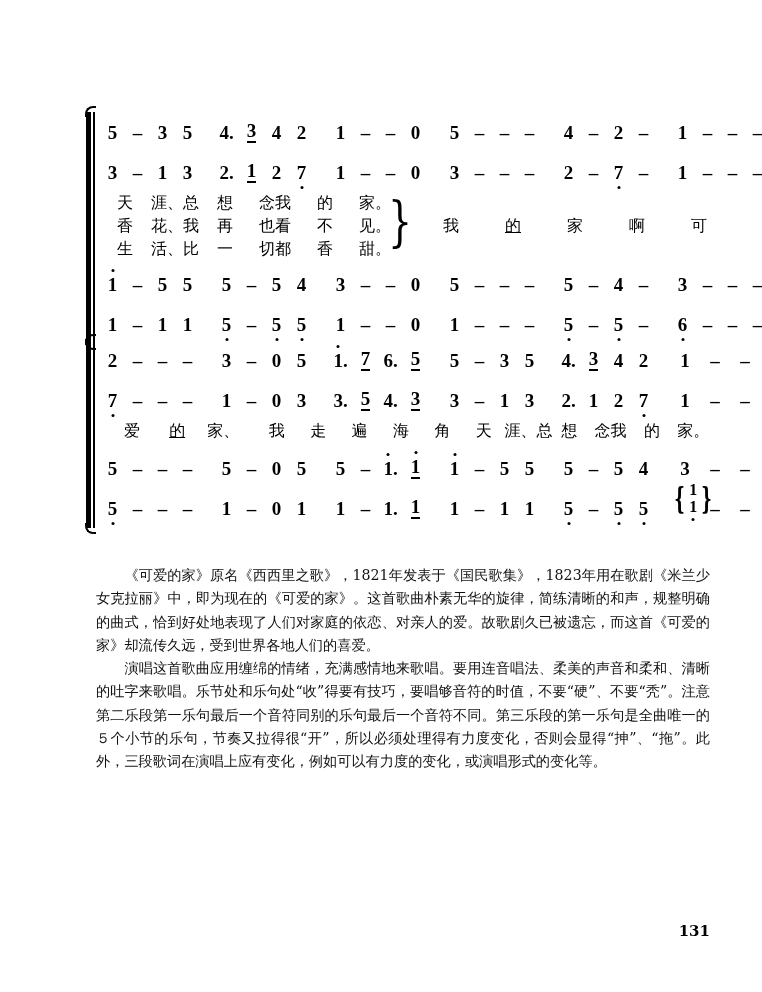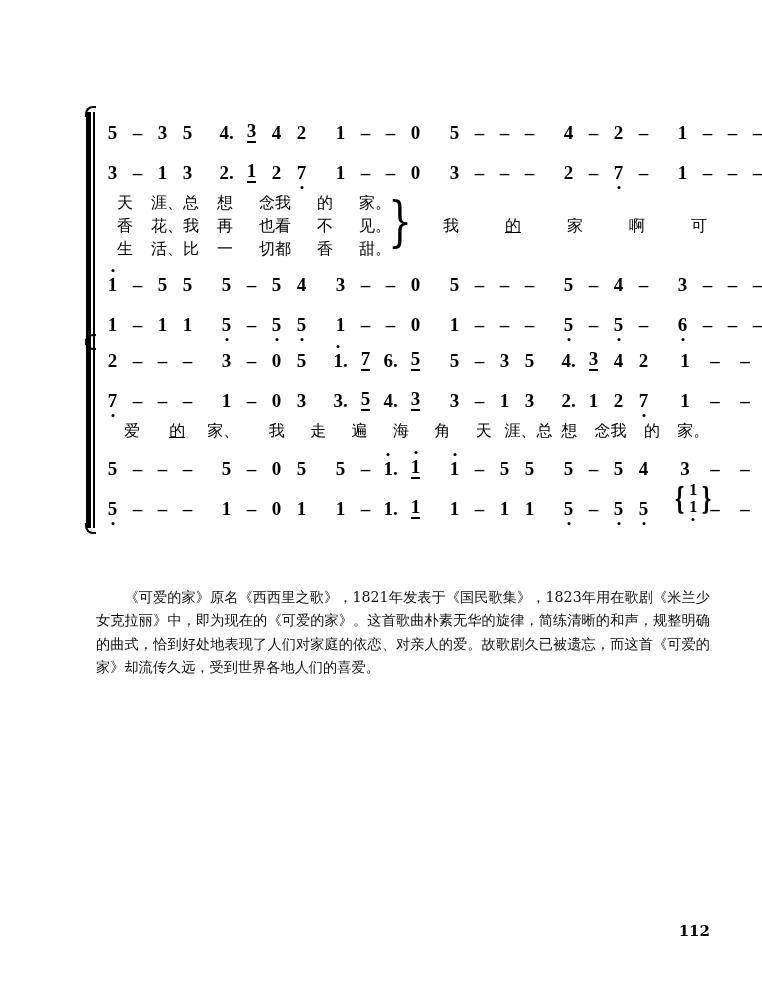--- a/index.html
+++ b/index.html
@@ -164,21 +164,21 @@
     font-size: 16px;
     line-height: 1.05;
   }
   .chord-brace .stack .glyph.lo::after { bottom: -5px; }
 
   
   .prose {
     position: absolute;
     left: 96px;
     width: 614px;
-    top: 586px;
+    top: 564px;
     font-family: "DejaVu Serif", serif;
     font-size: 14.2px;
     line-height: 23.3px;
     text-align: justify;
     text-justify: inter-character;
     color: #111;
   }
   .prose p {
     margin: 0;
     text-indent: 2em;
@@ -617,15 +617,16 @@
             <span class="br">}</span>
           </span></span>
         <span class="cell" style="width: 30px;"><span class="glyph">–</span></span>
         <span class="cell" style="width: 30px;"><span class="glyph">–</span></span>
       </span>
     </div>
 </div>
 
 <div class="prose">
   <p>《可爱的家》原名《西西里之歌》，1821年发表于《国民歌集》，1823年用在歌剧《米兰少女克拉丽》中，即为现在的《可爱的家》。这首歌曲朴素无华的旋律，简练清晰的和声，规整明确的曲式，恰到好处地表现了人们对家庭的依恋、对亲人的爱。故歌剧久已被遗忘，而这首《可爱的家》却流传久远，受到世界各地人们的喜爱。</p>
+  <p>演唱这首歌曲应用缠绵的情绪，充满感情地来歌唱。要用连音唱法、柔美的声音和柔和、清晰的吐字来歌唱。乐节处和乐句处“收”得要有技巧，要唱够音符的时值，不要“硬”、不要“秃”。注意第二乐段第一乐句最后一个音符同别的乐句最后一个音符不同。第三乐段的第一乐句是全曲唯一的５个小节的乐句，节奏又拉得很“开”，所以必须处理得有力度变化，否则会显得“抻”、“拖”。此外，三段歌词在演唱上应有变化，例如可以有力度的变化，或演唱形式的变化等。</p>
 </div>
 
-<div class="page-number">112</div>
+<div class="page-number">131</div>
 
 </body></html>

